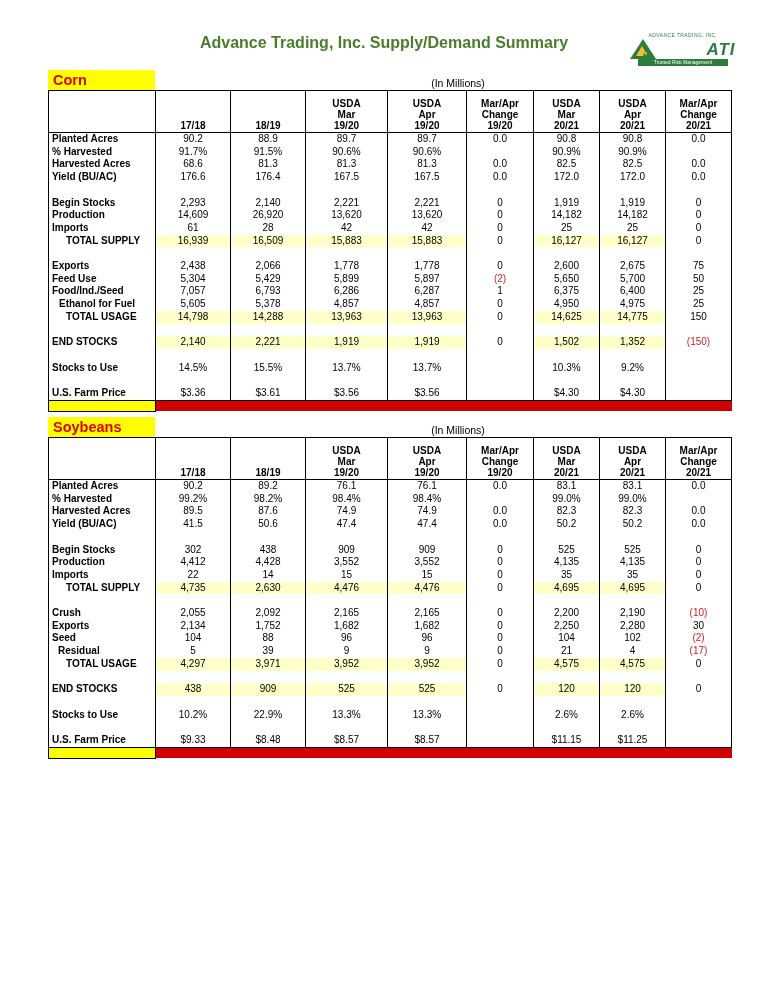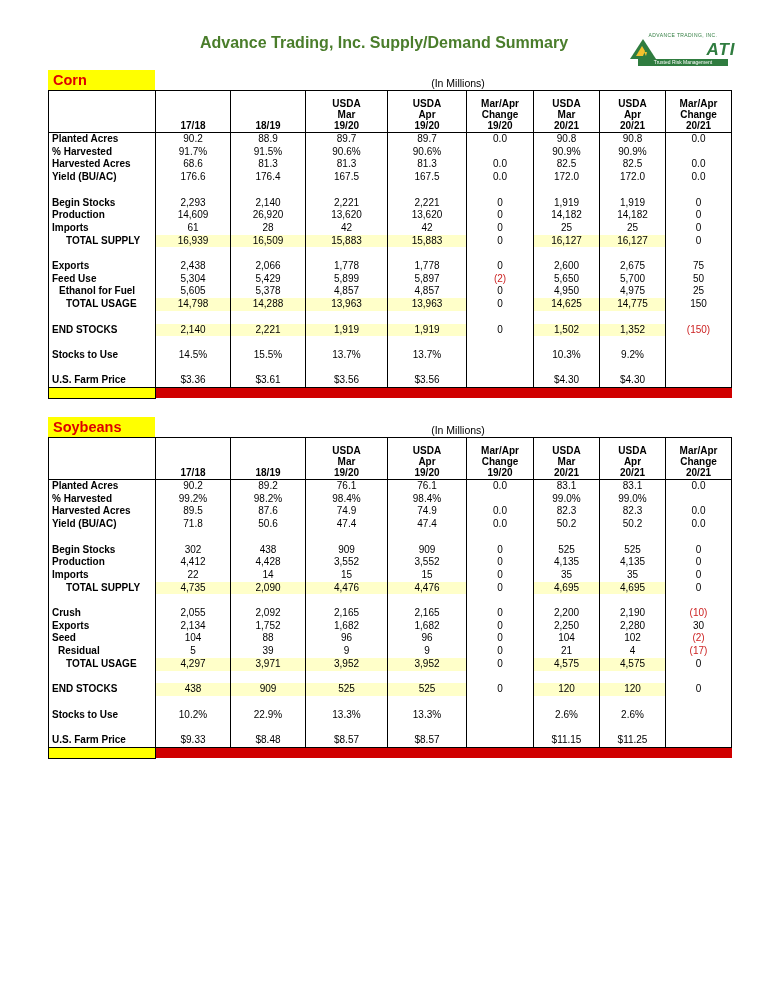--- a/index.html
+++ b/index.html
@@ -262,20 +262,31 @@
           <td>5,304</td>
           <td>5,429</td>
           <td>5,899</td>
           <td>5,897</td>
           <td class="neg">(2)</td>
           <td>5,650</td>
           <td>5,700</td>
           <td>50</td>
         </tr>
         <tr>
+          <td class="label" style="padding-left: 3px;">Food/Ind./Seed</td>
+          <td>7,057</td>
+          <td>6,793</td>
+          <td>6,286</td>
+          <td>6,287</td>
+          <td>1</td>
+          <td>6,375</td>
+          <td>6,400</td>
+          <td>25</td>
+        </tr>
+        <tr>
           <td class="label" style="padding-left: 10px;">Ethanol for Fuel</td>
           <td>5,605</td>
           <td>5,378</td>
           <td>4,857</td>
           <td>4,857</td>
           <td>0</td>
           <td>4,950</td>
           <td>4,975</td>
           <td>25</td>
         </tr>
@@ -451,21 +462,21 @@
           <td>87.6</td>
           <td>74.9</td>
           <td>74.9</td>
           <td>0.0</td>
           <td>82.3</td>
           <td>82.3</td>
           <td>0.0</td>
         </tr>
         <tr>
           <td class="label" style="padding-left: 3px;">Yield (BU/AC)</td>
-          <td>71.8</td>
+          <td>41.5</td>
           <td>50.6</td>
           <td>47.4</td>
           <td>47.4</td>
           <td>0.0</td>
           <td>50.2</td>
           <td>50.2</td>
           <td>0.0</td>
         </tr>
         <tr>
           <td></td>
@@ -507,21 +518,21 @@
           <td>15</td>
           <td>15</td>
           <td>0</td>
           <td>35</td>
           <td>35</td>
           <td>0</td>
         </tr>
         <tr>
           <td class="label" style="padding-left: 17px;">TOTAL SUPPLY</td>
           <td class="hl">4,735</td>
-          <td class="hl">2,090</td>
+          <td class="hl">2,630</td>
           <td class="hl">4,476</td>
           <td class="hl">4,476</td>
           <td>0</td>
           <td class="hl">4,695</td>
           <td class="hl">4,695</td>
           <td>0</td>
         </tr>
         <tr>
           <td></td>
           <td></td>

